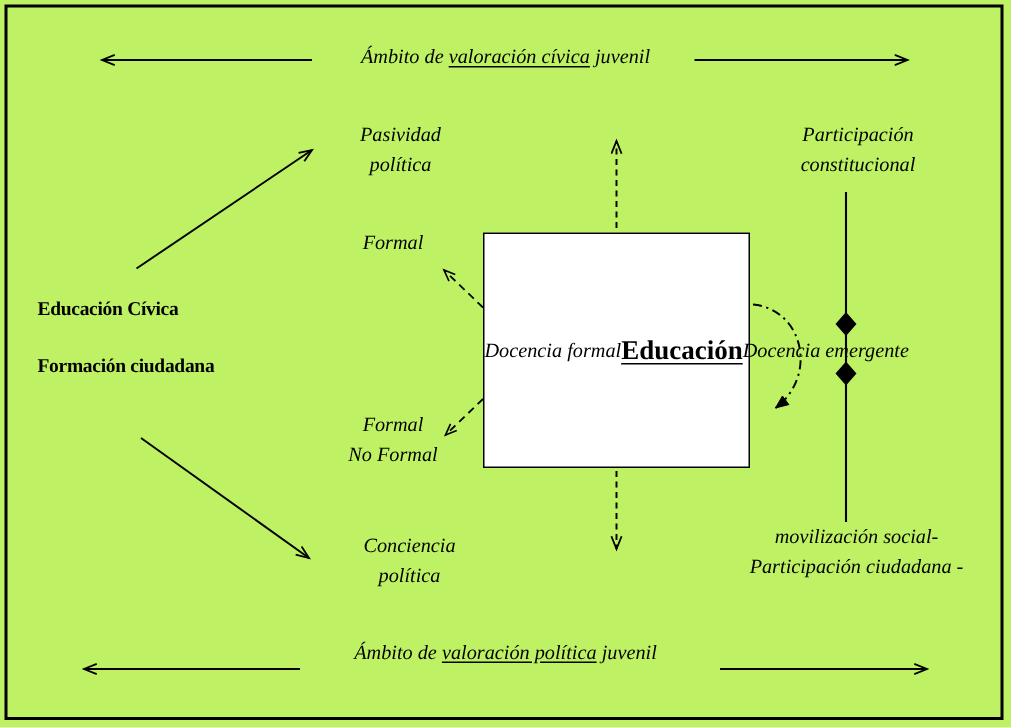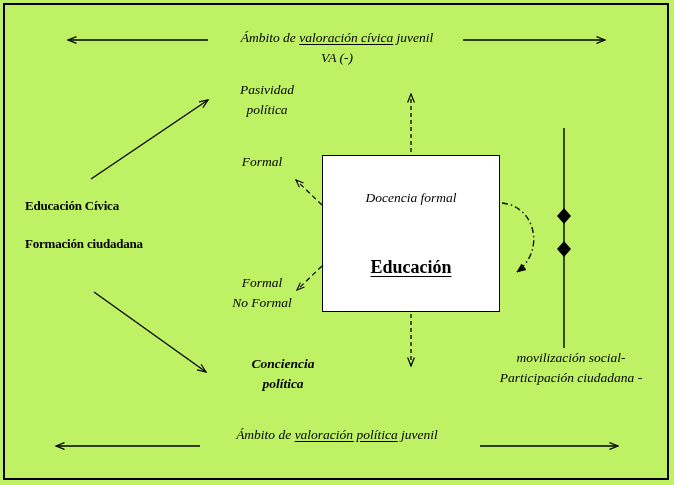--- a/index.html
+++ b/index.html
@@ -58,21 +58,21 @@
     height: 157px;
     border: 1.6px solid #000000;
     box-sizing: border-box;
     background: #ffffff;
   }
   .edu-box-inner {
     position: relative;
     width: 100%;
     height: 100%;
     display: flex;
-    flex-direction: column;
+    flex-direction: row;
     align-items: center;
     justify-content: space-around;
     padding: 8px 0;
     box-sizing: border-box;
   }
   .edu-sub {
     font-style: italic;
     font-size: 13.5px;
     color: #000;
     white-space: nowrap;
@@ -157,21 +157,20 @@
       <line x1="564" y1="128" x2="564" y2="348" stroke="#000" stroke-width="1.4"></line>
       <path d="M 564 208 L 571 216 L 564 224 L 557 216 Z" fill="#000"></path>
       <path d="M 564 241 L 571 249 L 564 257 L 557 249 Z" fill="#000"></path>
     </g>
   </svg>
 
   <div class="txt center" style="left:218px; top:28px; width:238px;">
     <div>
       <span>Ámbito de </span><span class="u">valoración cívica</span><span> juvenil</span>
     </div>
-    <div>VA (-)</div>
   </div>
 
   <div class="txt center" style="left:218px; top:425px; width:238px;">
     <div>
       <span>Ámbito de </span><span class="u">valoración política</span><span> juvenil</span>
     </div>
   </div>
 
   <div class="bold-label" style="left:25px; top:198px;">Educación Cívica</div>
   <div class="bold-label" style="left:25px; top:236px;">Formación ciudadana</div>
@@ -181,31 +180,36 @@
     <div>política</div>
   </div>
 
   <div class="txt center" style="left:222px; top:152px; width:80px;">Formal</div>
 
   <div class="txt center" style="left:212px; top:273px; width:100px;">
     <div>Formal</div>
     <div>No Formal</div>
   </div>
 
-  <div class="txt center" style="left:228px; top:354px; width:110px;font-weight:bold;">
+  <div class="txt center" style="left:218px; top:354px; width:110px;">
     <div>Conciencia</div>
     <div>política</div>
   </div>
 
+  <div class="txt center" style="left:507px; top:80px; width:130px;">
+    <div>Participación</div>
+    <div>constitucional</div>
+  </div>
 
   <div class="txt center" style="left:478px; top:348px; width:186px;">
     <div>movilización social-</div>
     <div>Participación ciudadana  -</div>
   </div>
 
   <div class="edu-box">
     <div class="edu-box-inner">
       <div class="edu-sub">Docencia formal</div>
       <div class="edu-main">Educación</div>
+      <div class="edu-sub">Docencia emergente</div>
     </div>
   </div>
 
 </div>
 
 </body></html>

